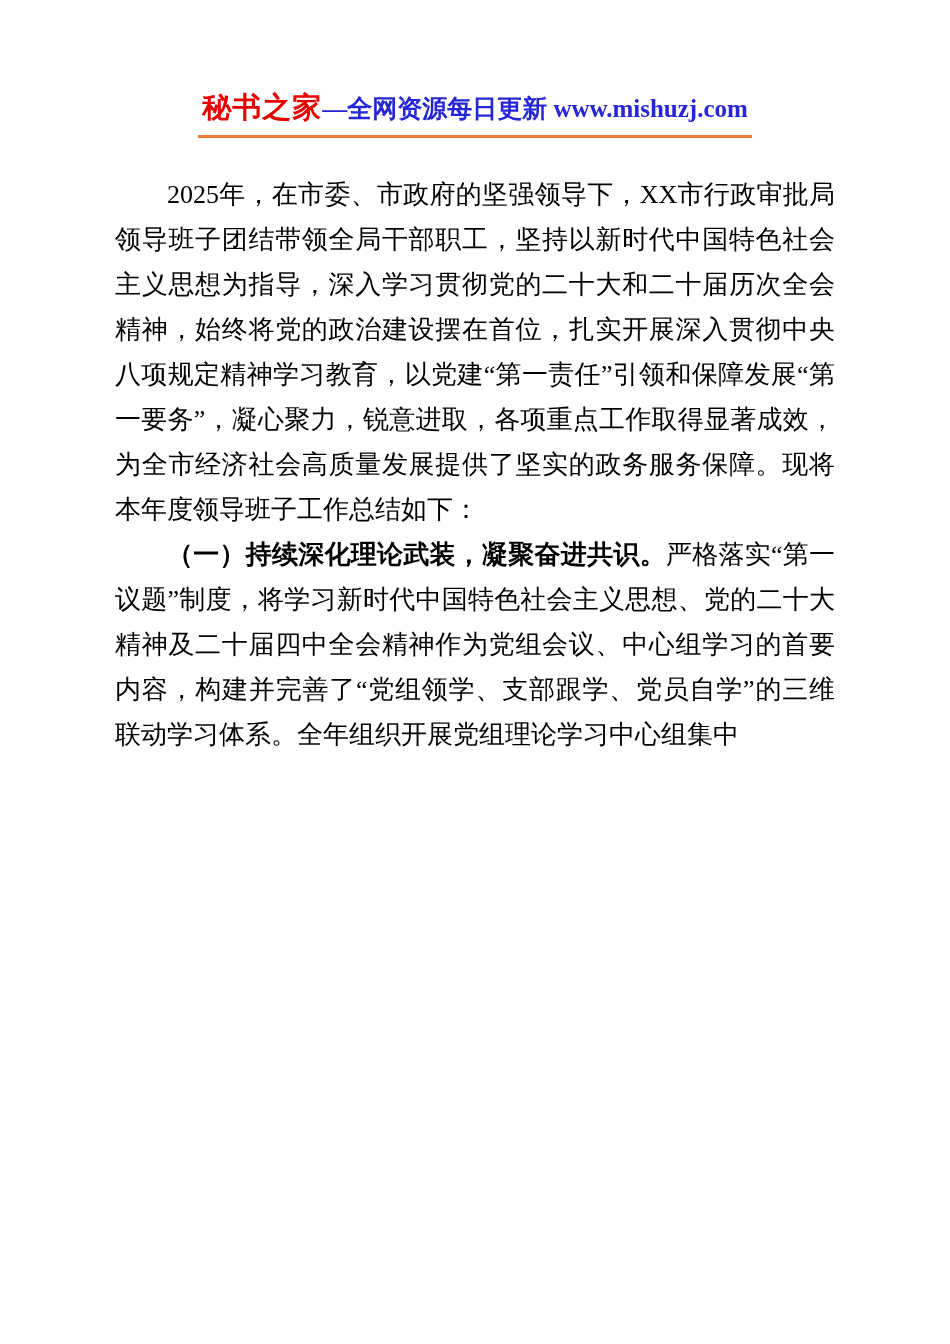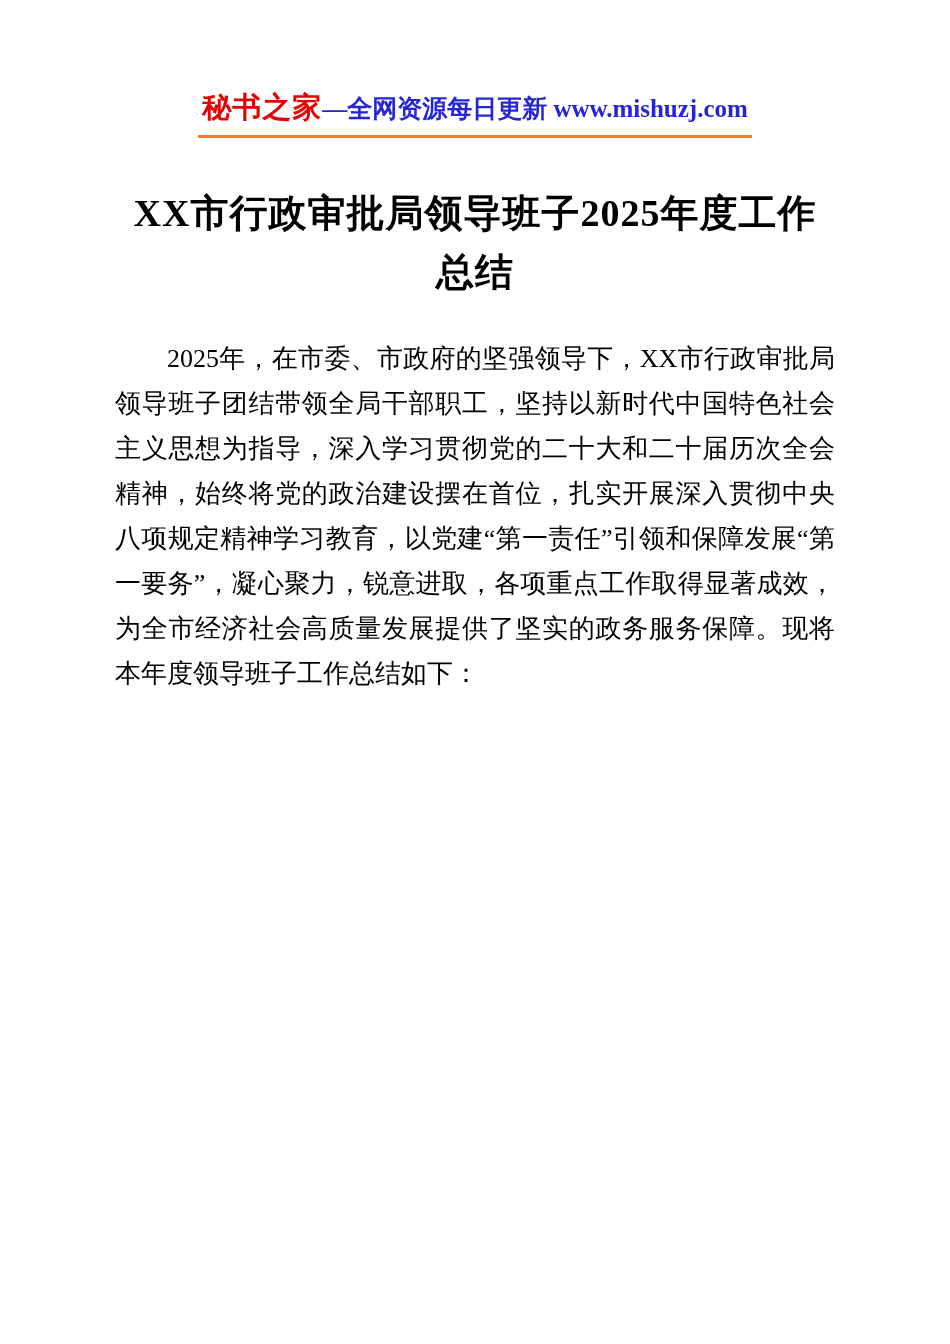--- a/index.html
+++ b/index.html
@@ -70,24 +70,24 @@
 <body>
 
 <div class="page">
 
   <div class="masthead">
     <span class="masthead-text">
       <span class="site-name">秘书之家</span><span class="masthead-rest">—全网资源每日更新 </span><span class="masthead-rest">www.mishuzj.com</span>
     </span>
   </div>
 
-  <h1 class="doc-title">XX市行政审批局领导班子2025年度工作总结</h1>
 
   <div class="doc-body">
 
     <p>2025年，在市委、市政府的坚强领导下，XX市行政审批局领导班子团结带领全局干部职工，坚持以新时代中国特色社会主义思想为指导，深入学习贯彻党的二十大和二十届历次全会精神，始终将党的政治建设摆在首位，扎实开展深入贯彻中央八项规定精神学习教育，以党建“第一责任”引领和保障发展“第一要务”，凝心聚力，锐意进取，各项重点工作取得显著成效，为全市经济社会高质量发展提供了坚实的政务服务保障。现将本年度领导班子工作总结如下：</p>
 
 
 
+    <p><span class="lead-bold">（一）持续深化理论武装，凝聚奋进共识。</span><span>严格落实“第一议题”制度，将学习新时代中国特色社会主义思想、党的二十大精神及二十届四中全会精神作为党组会议、中心组学习的首要内容，构建并完善了“党组领学、支部跟学、党员自学”的三维联动学习体系。全年组织开展党组理论学习中心组集中</span></p>
 
   </div>
 
 </div>
 
 </body></html>

